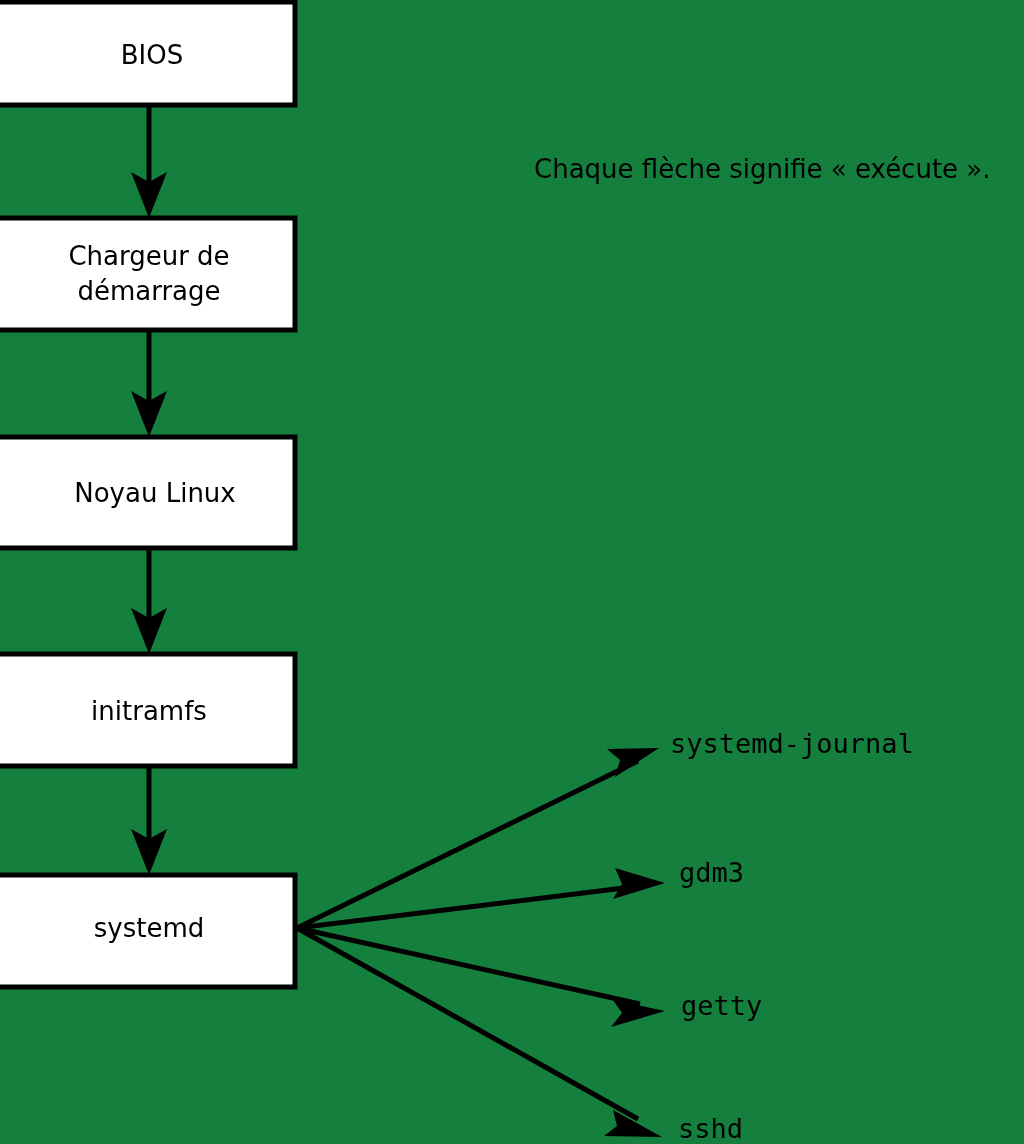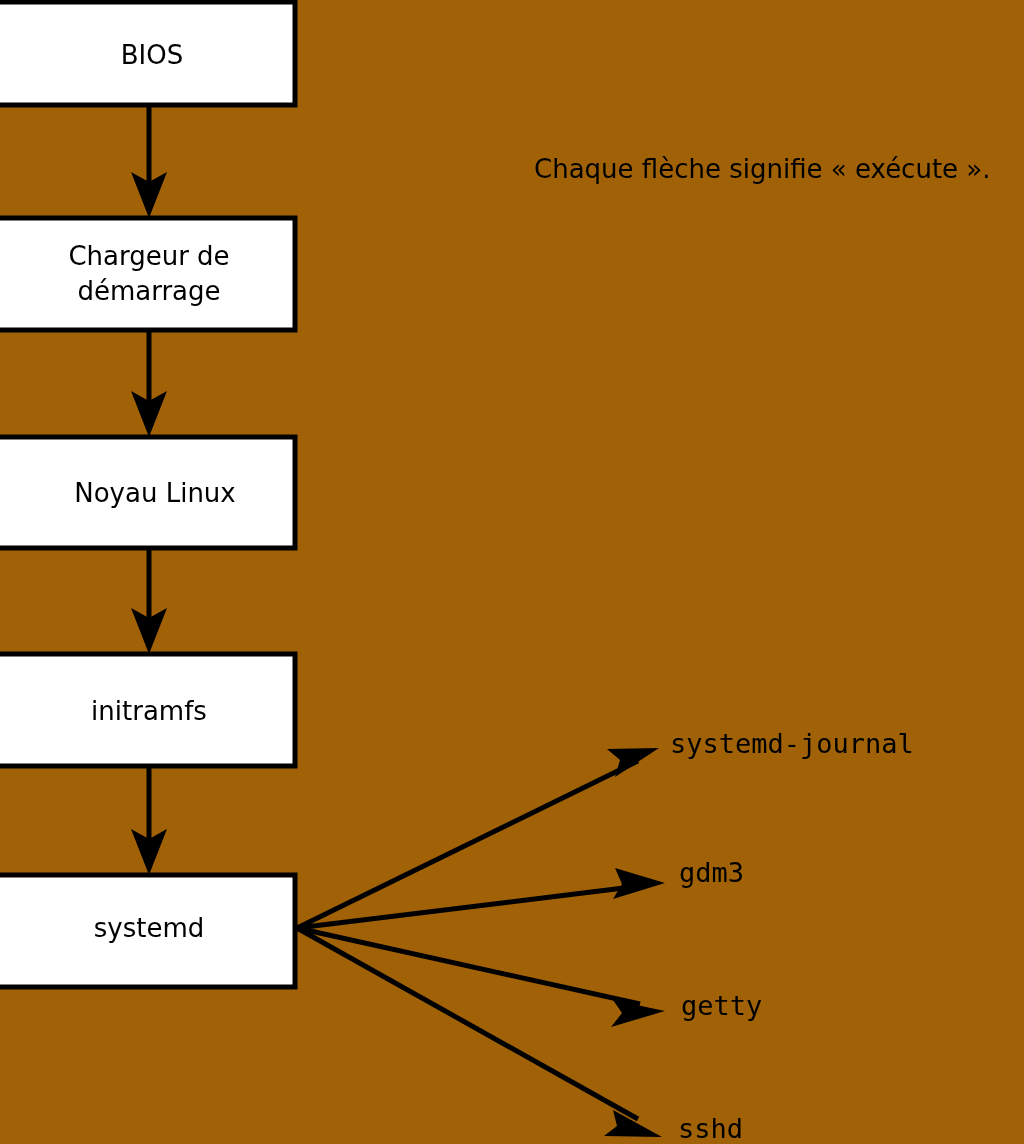--- a/index.html
+++ b/index.html
@@ -12,21 +12,21 @@
     width: 1024px;
     height: 1144px;
     font-family: "DejaVu Sans", "Liberation Sans", sans-serif;
     color: #000000;
     overflow: hidden;
   }
   #canvas {
     position: relative;
     width: 1024px;
     height: 1144px;
-    background: #a16207;
+    background: #15803d;
   }
   #diagram-svg {
     position: absolute;
     left: 0;
     top: 0;
     width: 1024px;
     height: 1144px;
   }
   .box-label {
     font-family: "DejaVu Sans", "Liberation Sans", sans-serif;

